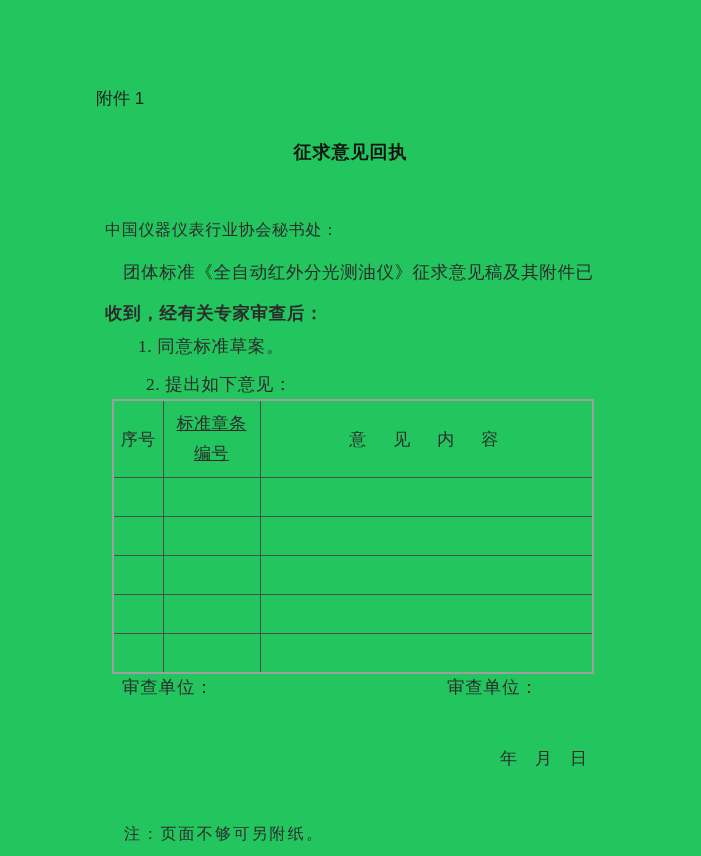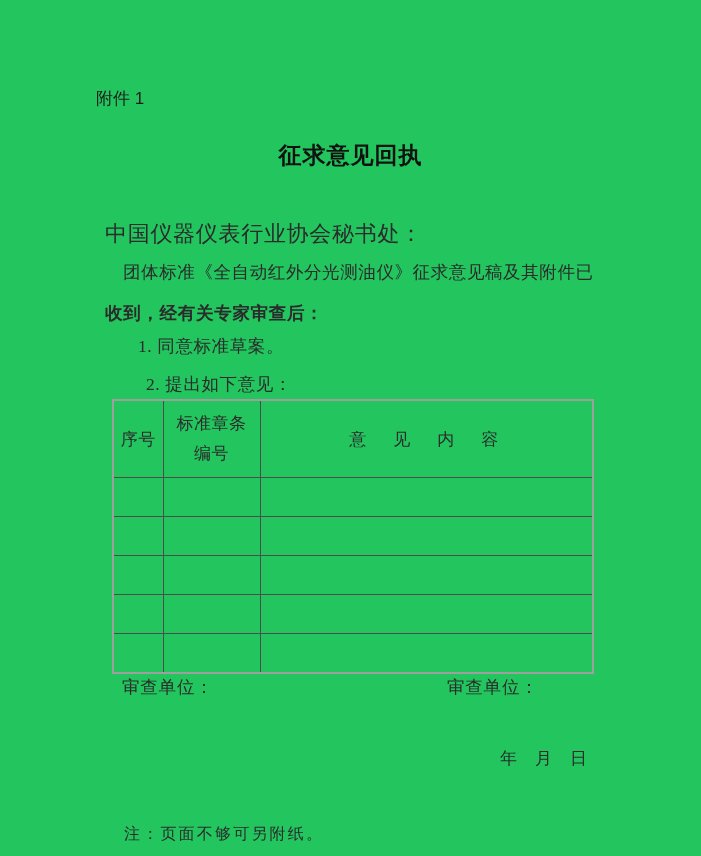--- a/index.html
+++ b/index.html
@@ -17,24 +17,24 @@
   .attachment-label {
     left: 96px; top: 88px;
     font-family: "Liberation Sans", sans-serif;
     font-size: 17px; color: #1c1c1c;
   }
   .doc-title {
     left: 0; right: 0; top: 141px;
     text-align: center;
     font-family: "Liberation Sans", sans-serif;
     font-weight: bold;
-    font-size: 23px; color: #111111;
+    font-size: 18px; color: #111111;
     letter-spacing: 1px;
   }
-  .salutation  { left: 105px; top: 220px; font-size: 22px; letter-spacing: 0.7px; }
+  .salutation  { left: 105px; top: 220px; font-size: 16px; letter-spacing: 0.7px; }
   .para-line-1 { left: 123px; top: 262px; font-size: 17.5px; letter-spacing: 0.6px; }
   .para-line-2 { left: 105px; top: 303px; font-size: 17.5px; letter-spacing: 0.7px; font-weight: bold; }
   .item-1      { left: 138px; top: 336px; font-size: 17.5px; letter-spacing: 0.6px; }
   .item-2      { left: 138px; top: 374px; font-size: 17.5px; letter-spacing: 0.6px; margin-left: 8px; }
 
   table.comments-table {
     position: absolute;
     left: 112px; top: 399px;
     width: 480px;
     border-collapse: collapse;
@@ -47,21 +47,21 @@
   table.comments-table th,
   table.comments-table td {
     border: 1px solid #4d4d4d;
     font-weight: normal;
     text-align: center;
     vertical-align: middle;
     padding: 0;
   }
   tr.header-row th { height: 76px; }
   tr.empty-row td  { height: 38px; }
-  .clause-header div { line-height: 30px; letter-spacing: 0.5px; }
+  .clause-header div { line-height: 30px; letter-spacing: 0.5px; text-decoration: underline; }
   .content-header { letter-spacing: 5px; }
   .index-header { letter-spacing: 0.5px; }
 
   .review-unit   { left: 122px; top: 677px; font-size: 17.5px; letter-spacing: 0.8px; }
   .expert-sign   { left: 447px; top: 677px; font-size: 17.5px; letter-spacing: 0.8px; }
   .date-line     { left: 500px; top: 748px; font-size: 17px;  letter-spacing: 0.5px; }
   .note-line     { left: 124px; top: 824px; font-size: 16px; letter-spacing: 2.2px; }
 </style>
 </head>
 <body>

